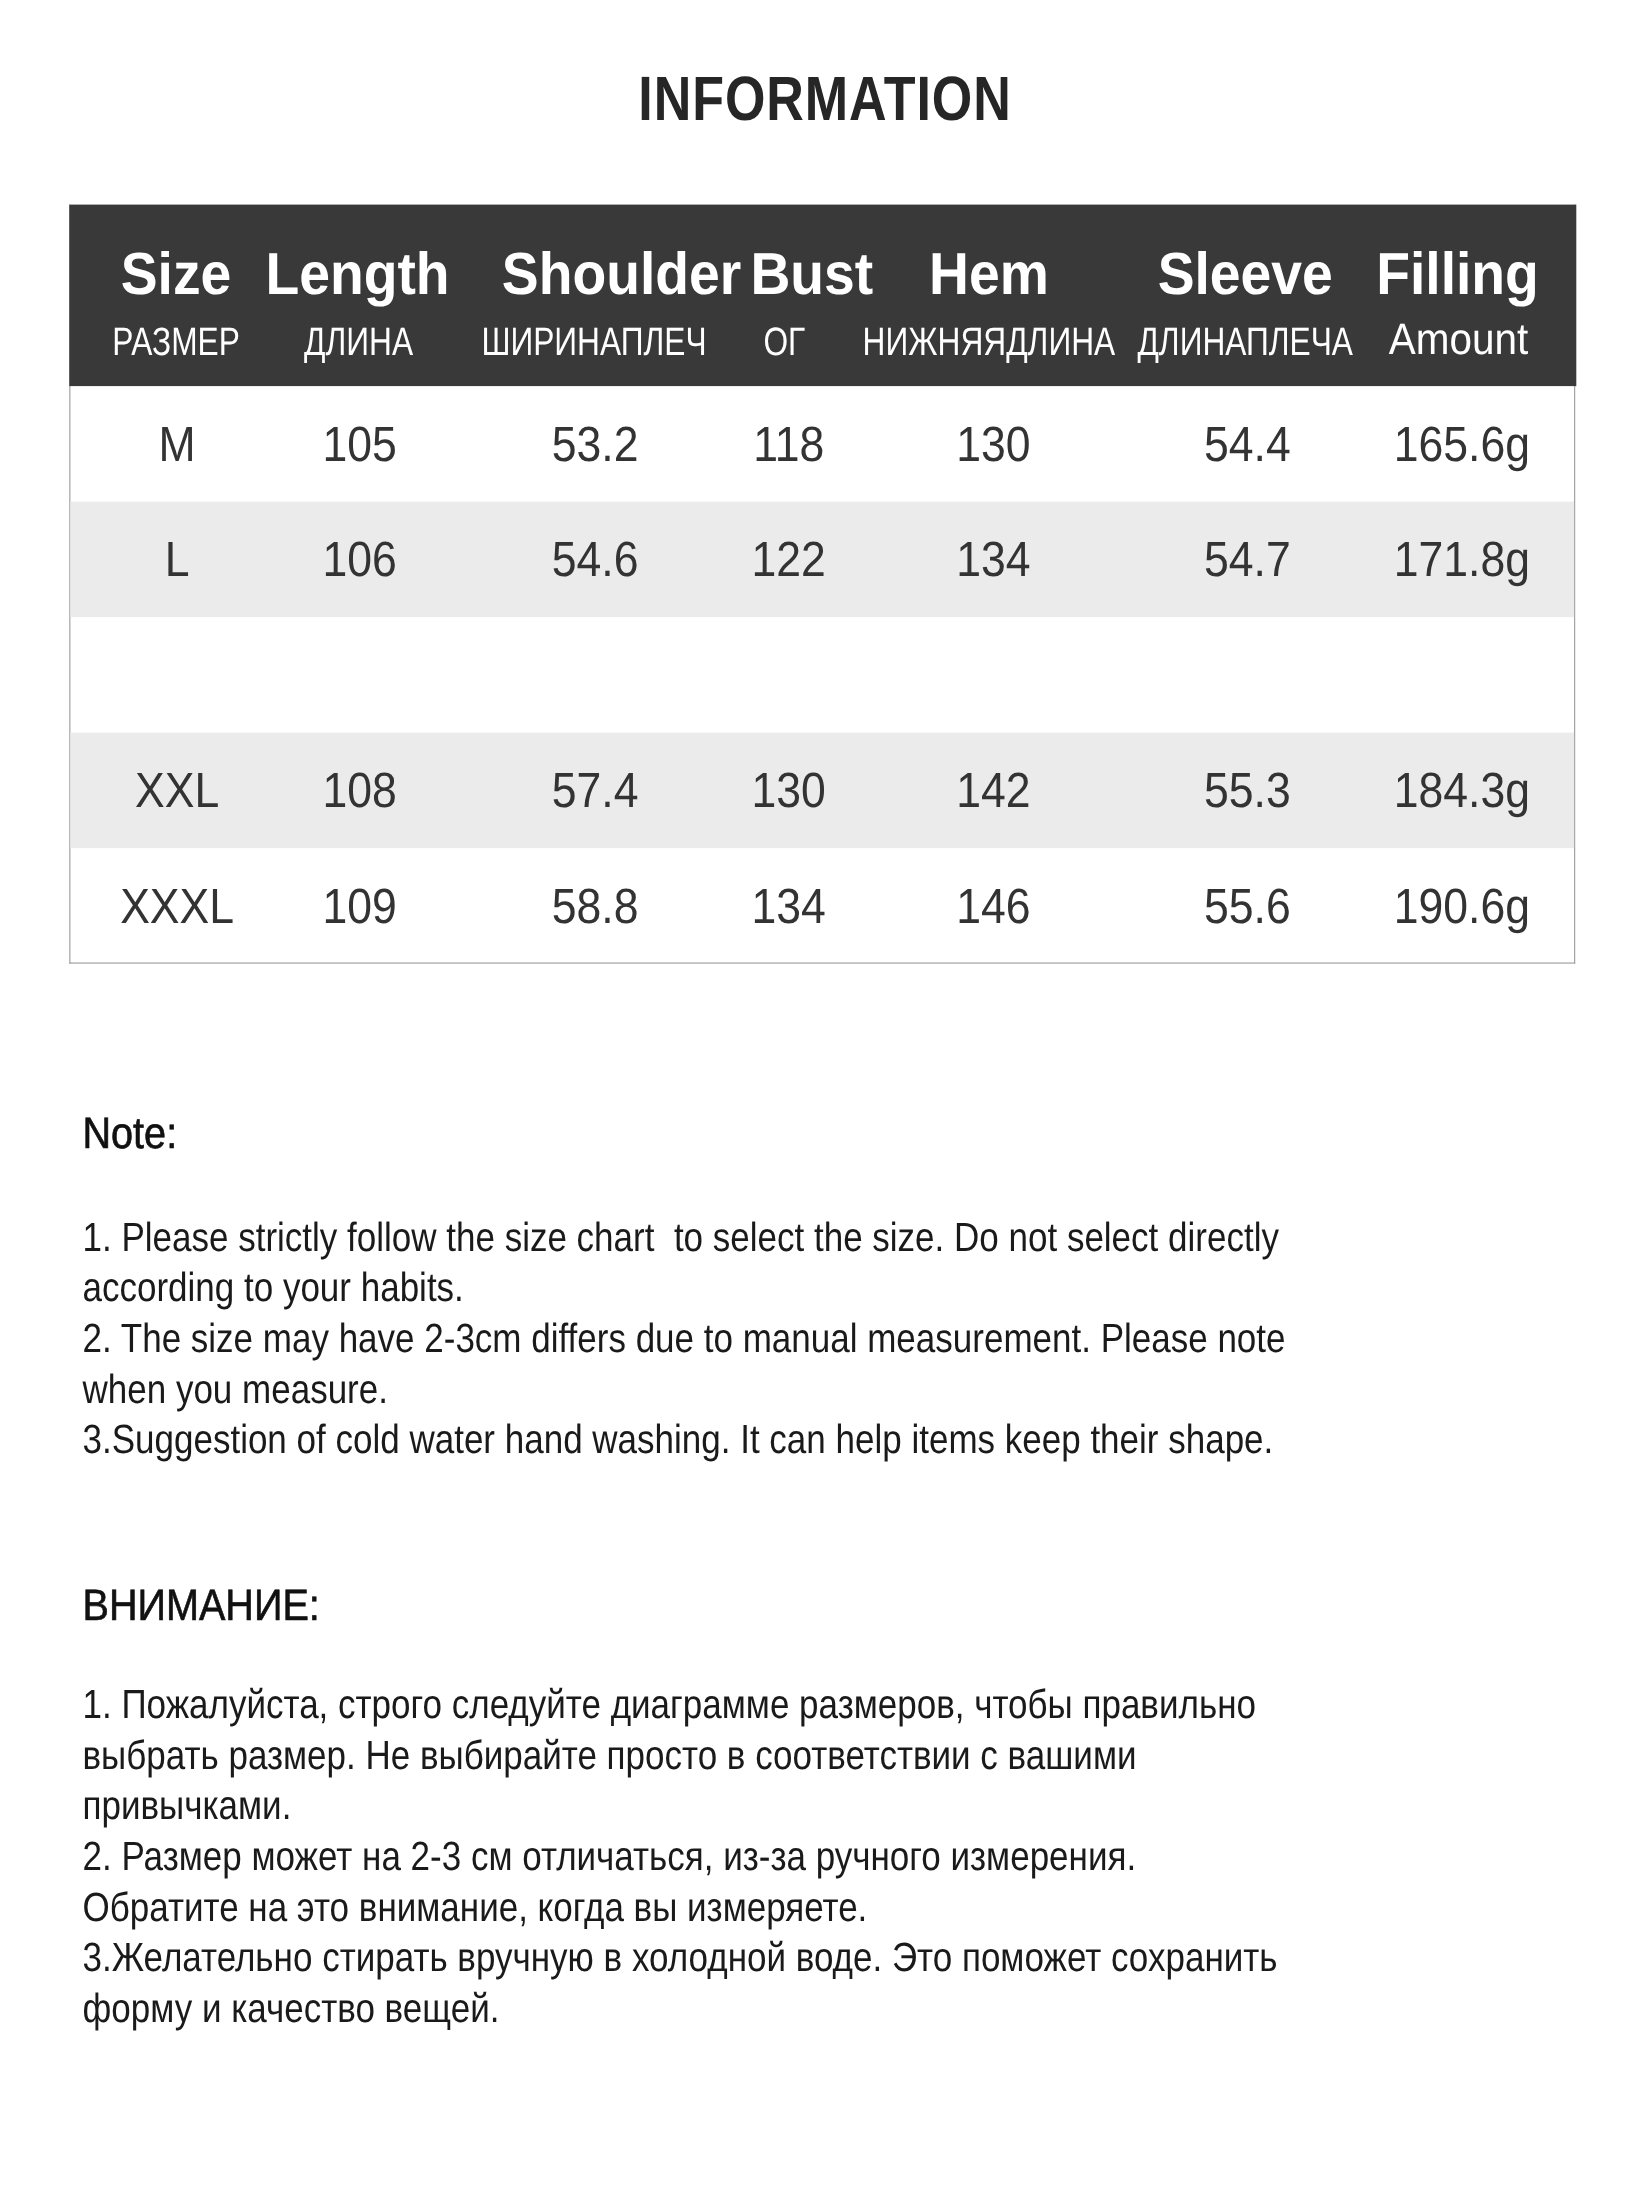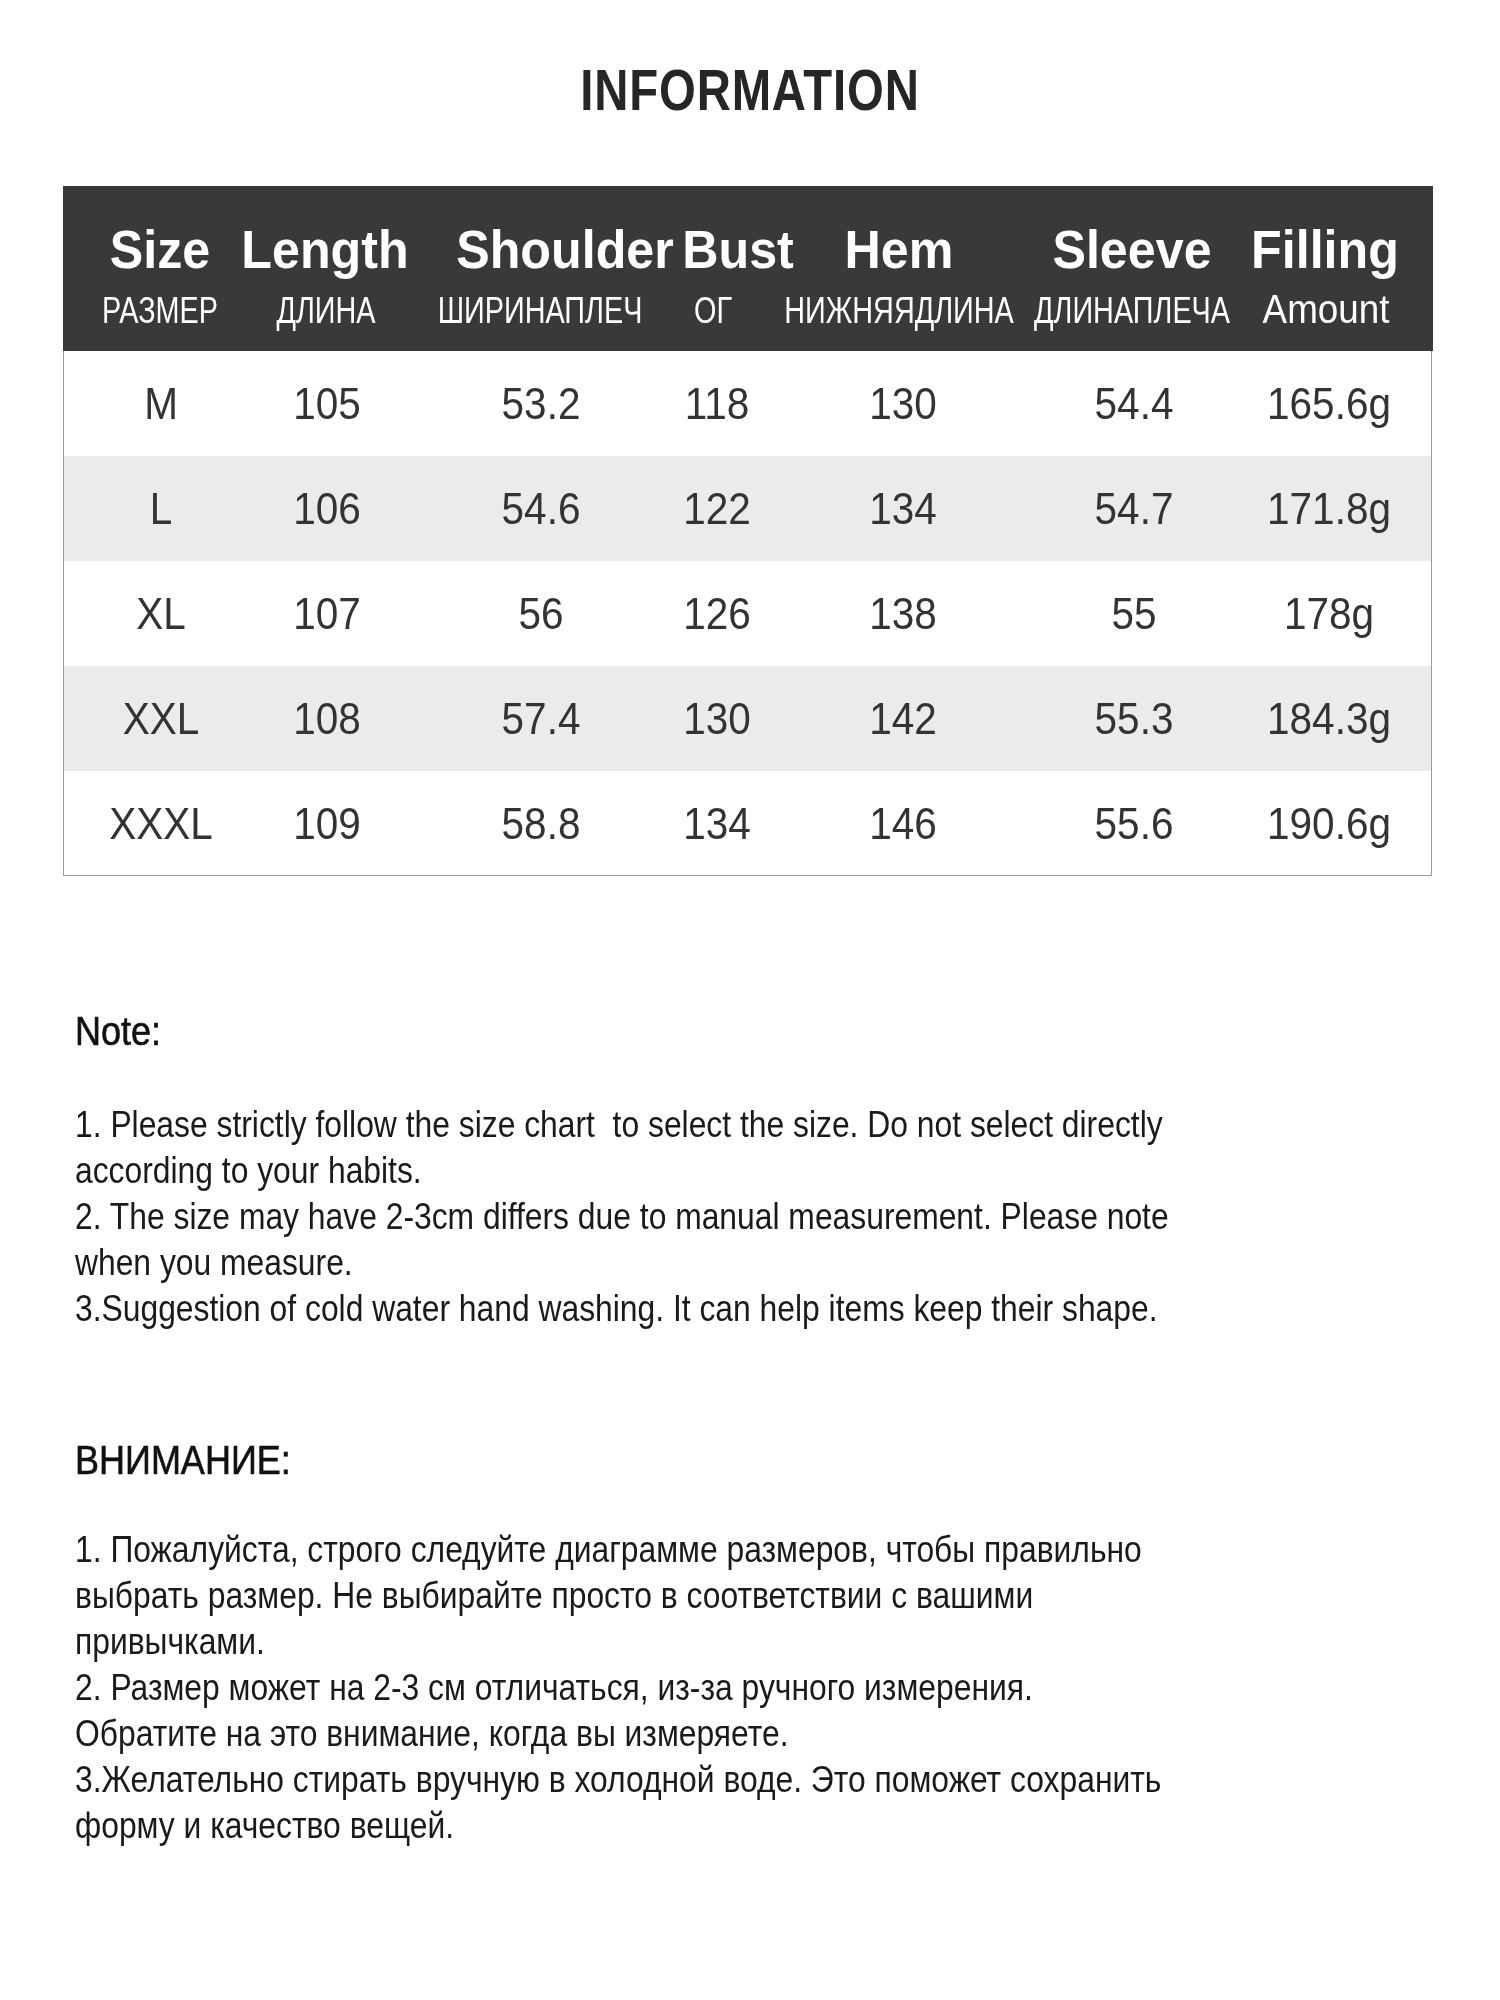--- a/index.html
+++ b/index.html
@@ -83,29 +83,20 @@
   </div>
   <div class="trow alt" style="top:270px">
     <span class="cell" style="left:97px">L</span>
     <span class="cell" style="left:263px">106</span>
     <span class="cell" style="left:477px">54.6</span>
     <span class="cell" style="left:653px">122</span>
     <span class="cell" style="left:839px">134</span>
     <span class="cell" style="left:1070px">54.7</span>
     <span class="cell" style="left:1265px">171.8g</span>
   </div>
-  <div class="trow" style="top:375px">
-    <span class="cell" style="left:97px">XL</span>
-    <span class="cell" style="left:263px">107</span>
-    <span class="cell" style="left:477px">56</span>
-    <span class="cell" style="left:653px">126</span>
-    <span class="cell" style="left:839px">138</span>
-    <span class="cell" style="left:1070px">55</span>
-    <span class="cell" style="left:1265px">178g</span>
-  </div>
   <div class="trow alt" style="top:480px">
     <span class="cell" style="left:97px">XXL</span>
     <span class="cell" style="left:263px">108</span>
     <span class="cell" style="left:477px">57.4</span>
     <span class="cell" style="left:653px">130</span>
     <span class="cell" style="left:839px">142</span>
     <span class="cell" style="left:1070px">55.3</span>
     <span class="cell" style="left:1265px">184.3g</span>
   </div>
   <div class="trow" style="top:585px">

